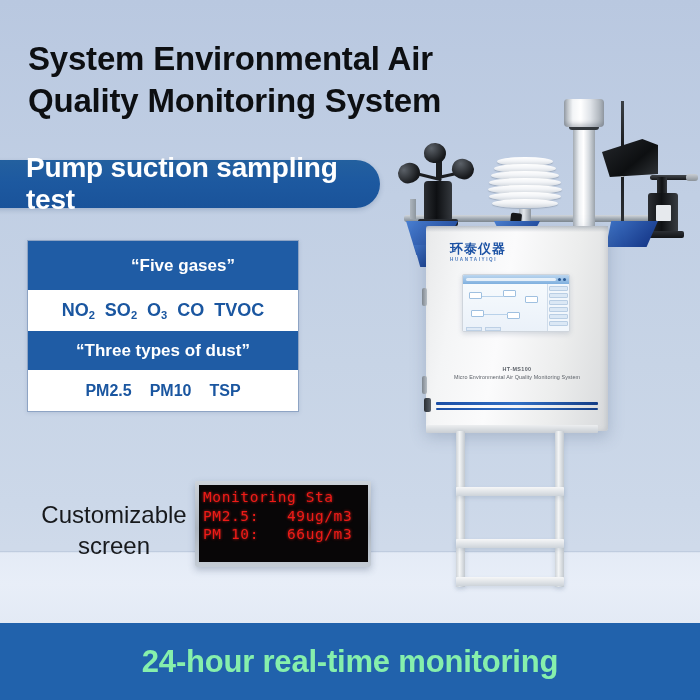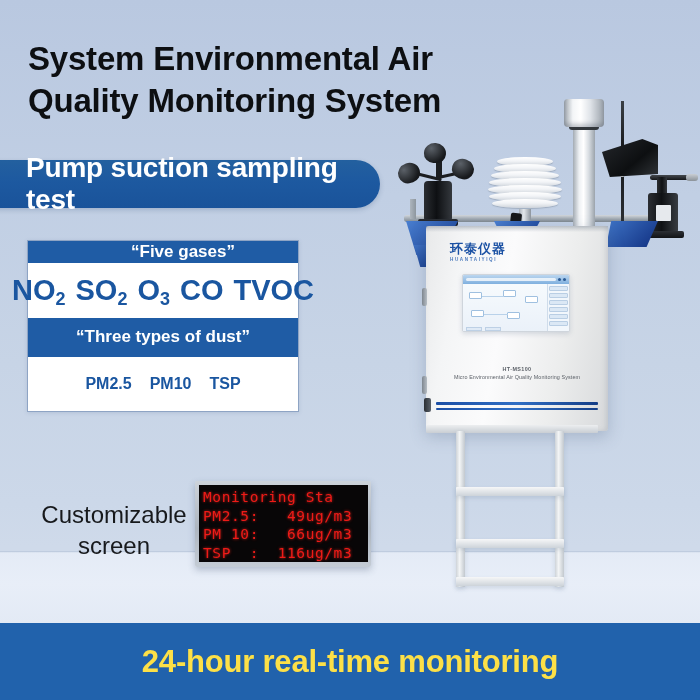--- a/index.html
+++ b/index.html
@@ -35,25 +35,25 @@
   #pump-banner span{ margin-left:56px; color:#fff; font-size:28px; font-weight:bold;
     letter-spacing:-0.2px; }
 
   
   #spec-table{ position:absolute; left:27px; top:240px; width:272px; height:172px;
     border:1px solid #8ea4c4; background:#fff;
     box-shadow:0 1px 4px rgba(60,90,130,.16);
     display:flex; flex-direction:column; }
   .spec-head{ background:#1f5ca5; color:#fff; font-size:17px; font-weight:600;
     display:flex; align-items:center; justify-content:center; }
-  .spec-head.h1{ height:22px;padding-left:40px; }
+  .spec-head.h1{ height:49px;padding-left:40px; }
   .spec-head.h2{ height:39px; }
   .spec-body{ background:#fff; display:flex; align-items:center; justify-content:center;
     color:#1a56a0; font-weight:bold; }
-  .spec-body.b1{ flex:1; font-size:29px; letter-spacing:0px; }
+  .spec-body.b1{ flex:1; font-size:18px; letter-spacing:0px; }
   .spec-body.b2{ flex:1; font-size:16px; }
   .spec-body .item{ padding:0 5px; white-space:nowrap; }
   .spec-body.b2 .item{ padding:0 9px; }
   sub{ font-size:.62em; vertical-align:baseline; position:relative; top:.28em; }
 
   
   #cust-label{ position:absolute; left:24px; top:500px; width:180px;
     font-size:24px; color:#17191c; line-height:1.28; text-align:center; }
   #cust-label .l1{ display:block; }
   #cust-label .l2{ display:block; }
@@ -65,21 +65,21 @@
     box-shadow:0 3px 7px rgba(60,80,110,.3); }
   #led-screen{ width:100%; height:100%; background:#080607; overflow:hidden;
     padding:3px 0 0 4px; }
   .led-row{ font-family:"DejaVu Sans Mono", monospace; color:#ee1b18;
     font-size:14.5px; line-height:18.5px; white-space:pre;
     text-shadow:0 0 3px rgba(255,40,30,.75); letter-spacing:.6px; }
 
   
   #bottom-banner{ position:absolute; left:0; right:0; top:623px; height:77px;
     background:#2162ac; display:flex; align-items:center; justify-content:center; }
-  #bottom-banner span{ color:#fde047; font-size:31px; font-weight:bold; letter-spacing:-0.2px; }
+  #bottom-banner span{ color:#86efac; font-size:31px; font-weight:bold; letter-spacing:-0.2px; }
 
   
   #product{ position:absolute; left:390px; top:95px; width:310px; height:480px; }
 
   
   .rail{ position:absolute; background:linear-gradient(180deg,#c6ccd2,#9aa3ab); }
   #rail-main{ left:14px; top:120px; width:264px; height:7px; border-radius:3px;
     background:linear-gradient(180deg,#d2d7dc,#9ba4ad 60%,#7e878f); }
   #rail-left-up{ left:20px; top:104px; width:6px; height:20px;
     background:linear-gradient(90deg,#aeb6be,#8d969e); }
@@ -266,21 +266,20 @@
 <div id="cust-label">
   <span class="l1">Customizable</span>
   <span class="l2">screen</span>
 </div>
 
 <div id="led-board">
   <div id="led-screen">
     <div class="led-row">Monitoring Sta</div>
     <div class="led-row">PM2.5:   49ug/m3</div>
     <div class="led-row">PM 10:   66ug/m3</div>
-    <div class="led-row">TSP  :  116ug/m3</div>
   </div>
 </div>
 
 <div id="product">
 
   <div class="rail" id="rail-main"></div>
   <div class="rail" id="rail-left-up"></div>
   <div class="rail" id="rail-right-up"></div>
 
   <div id="anemo">

